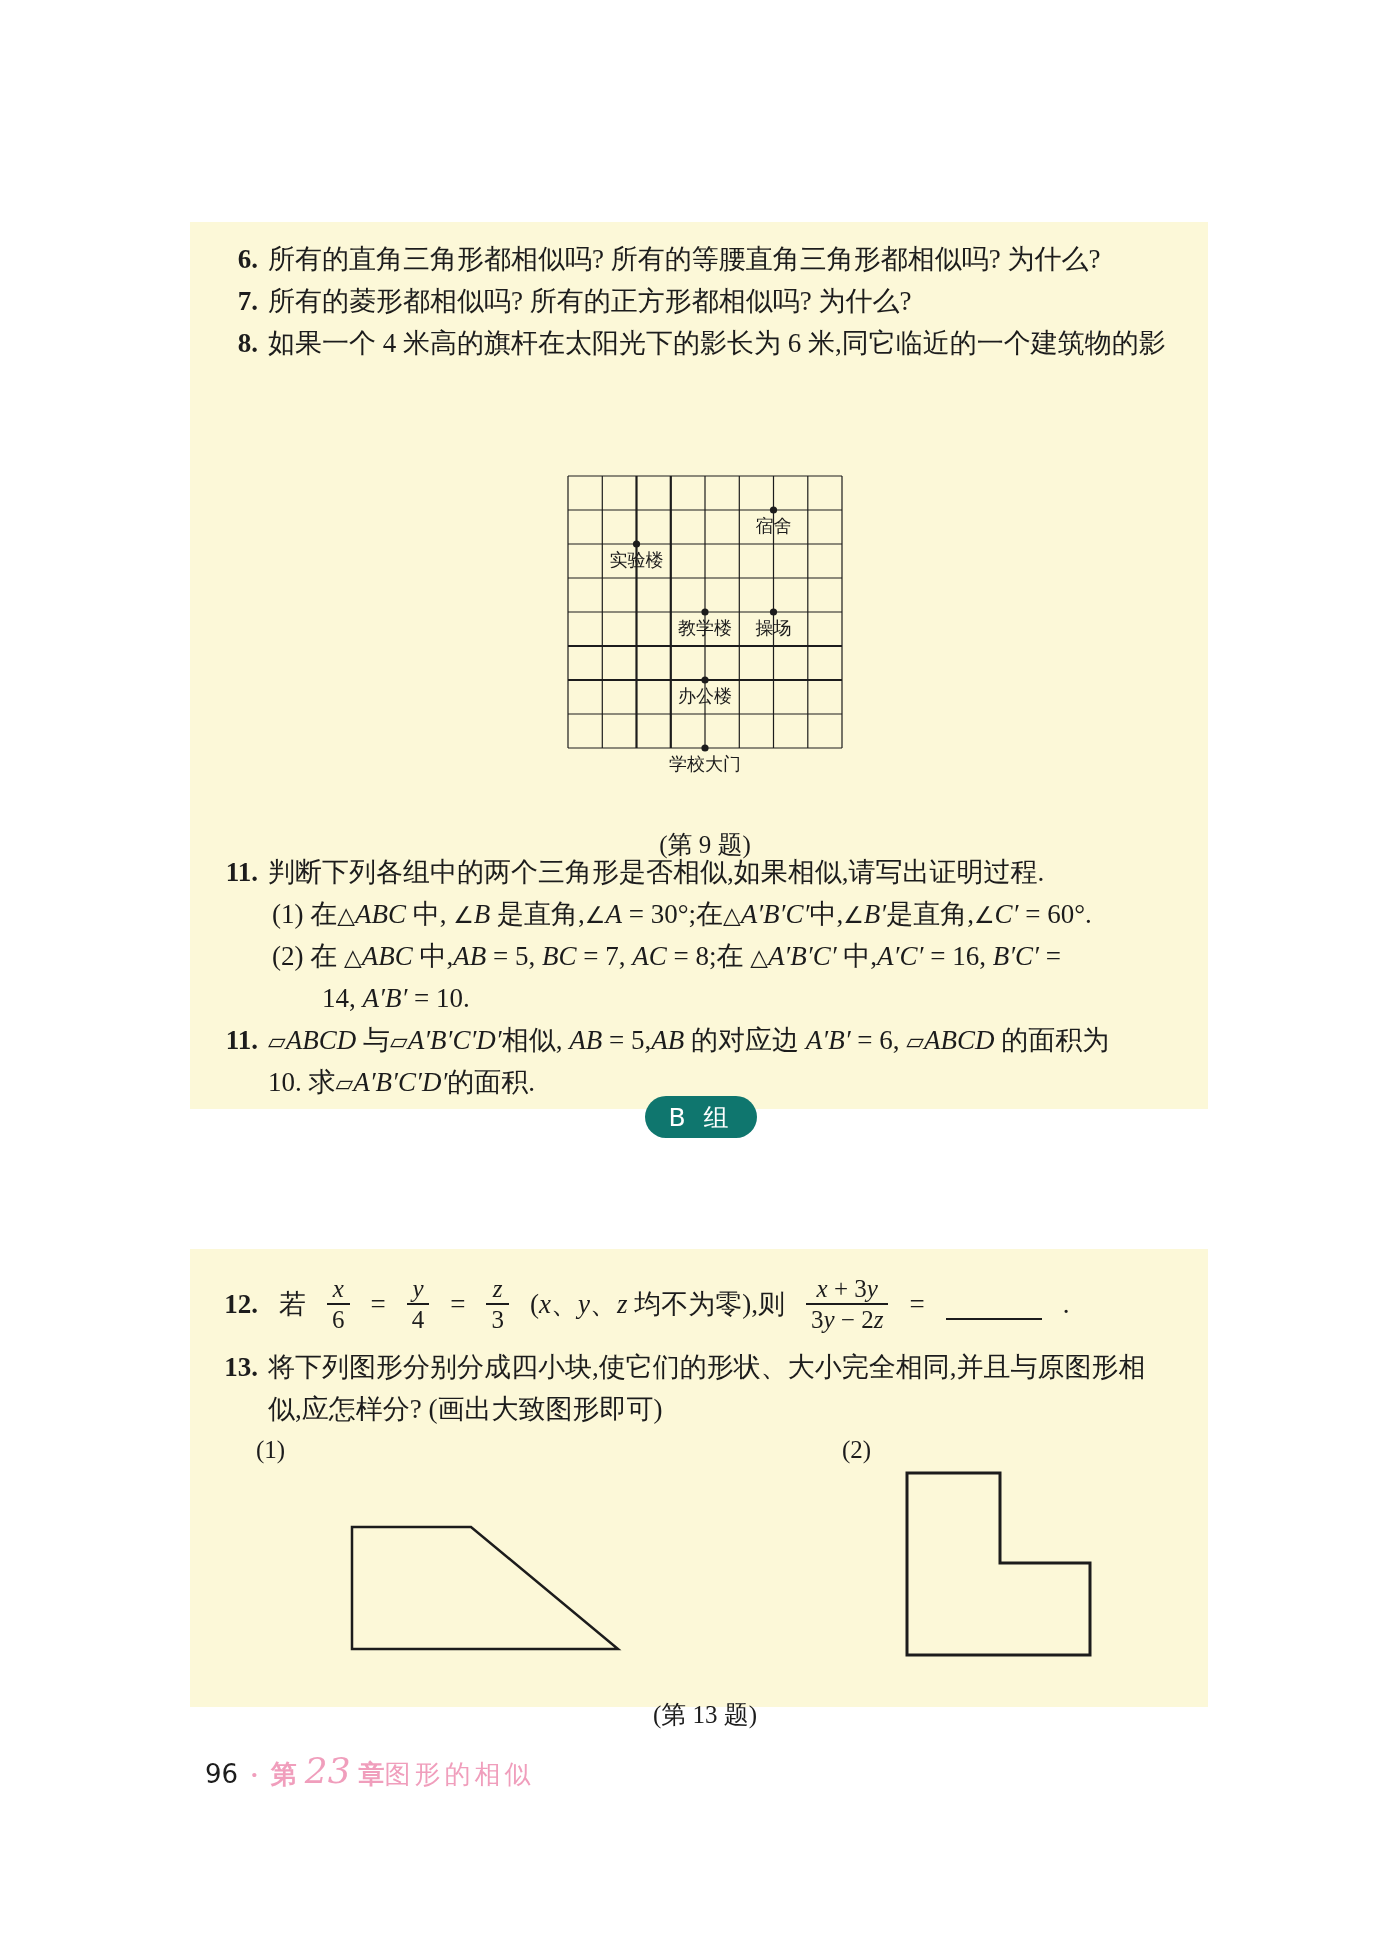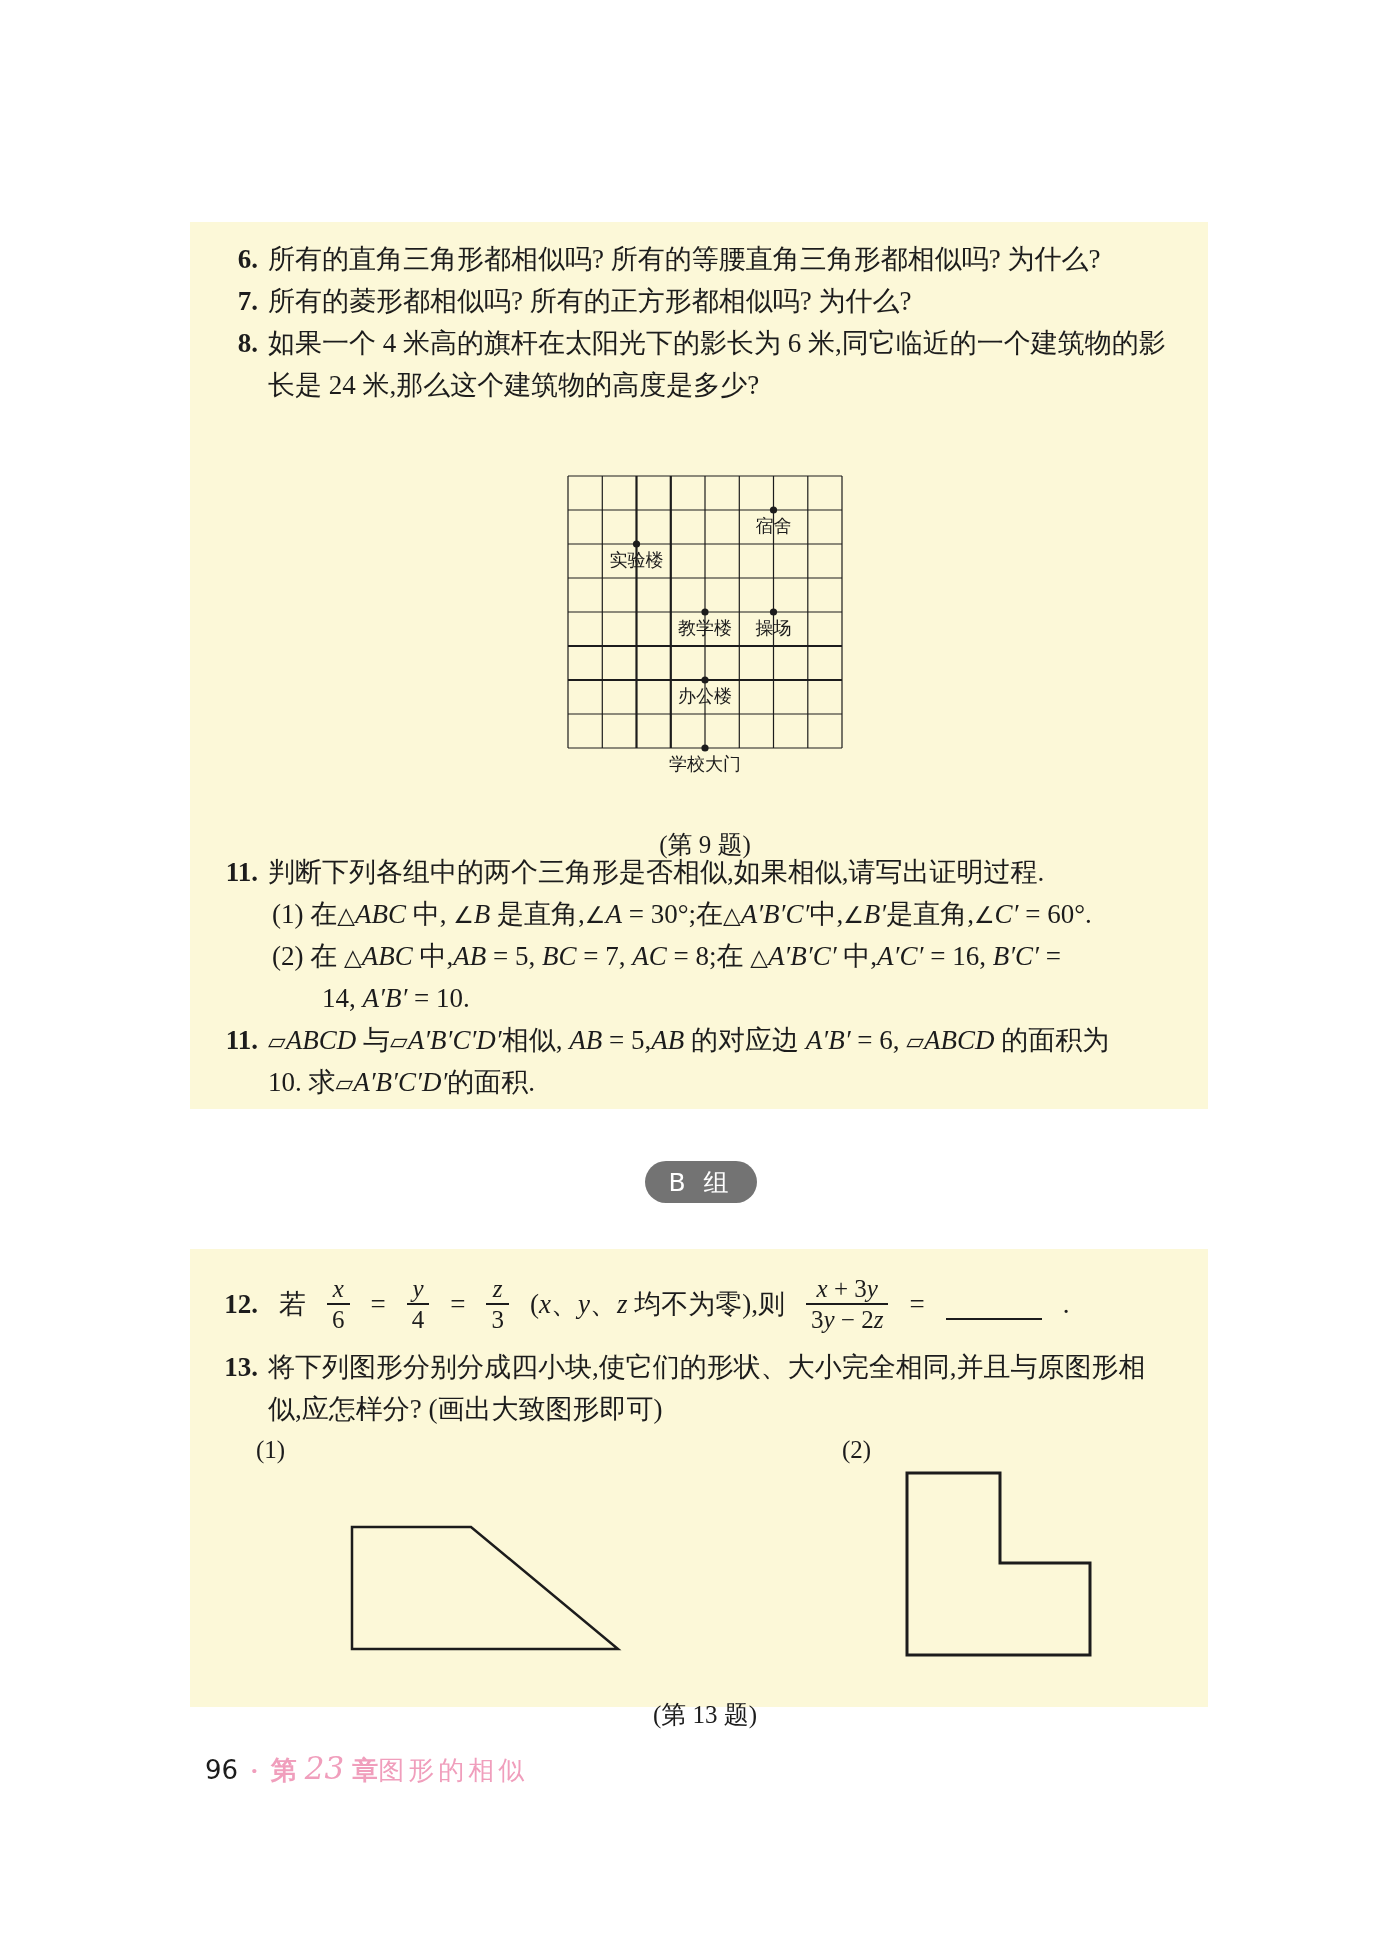--- a/index.html
+++ b/index.html
@@ -15,54 +15,51 @@
   .caption{position:absolute;left:568px;width:274px;text-align:center;font-size:25px;white-space:nowrap;margin-top:36px;}
   svg{display:block;}
   
   #p12{position:absolute;left:200px;top:1266px;height:76px;display:flex;align-items:center;gap:21px;font-size:27px;white-space:nowrap;}
   #p12 .pnum{padding-right:0;}
   .frac{display:inline-flex;flex-direction:column;align-items:center;font-size:25px;line-height:1.12;}
   .frac .fnum{padding:0 5px;}
   .frac .fden{border-top:2px solid #1c1c1c;padding:1px 5px 0 5px;}
   .blank{display:inline-block;width:96px;height:30px;border-bottom:2px solid #1c1c1c;}
   
-  #b-badge{position:absolute;left:645px;top:1161px;width:112px;height:42px;background:#737373;border-radius:21px;
+  #b-badge{position:absolute;left:645px;top:1096px;width:112px;height:42px;background:#0f766e;border-radius:21px;
            color:#ffffff;display:flex;align-items:center;justify-content:center;
            font-family:"DejaVu Sans",sans-serif;font-size:25px;letter-spacing:5px;}
   
   .fig-label{position:absolute;font-size:25px;}
   
   #footer{position:absolute;left:205px;top:1750px;display:flex;align-items:baseline;font-size:26px;}
   #footer .pageno{font-family:"DejaVu Sans","Liberation Sans",sans-serif;color:#1c1c1c;}
   #footer .dot{color:#F09EBC;margin:0 12px;font-weight:bold;}
   #footer .chap{color:#F09EBC;font-weight:bold;}
-  #footer .chapno{color:#F09EBC;font-style:italic;font-size:31px;font-weight:normal;margin:0 8px;font-family:"DejaVu Serif",serif;}
+  #footer .chapno{color:#F09EBC;font-style:italic;font-size:36px;font-weight:normal;margin:0 8px;font-family:"DejaVu Serif",serif;}
   #footer .title{color:#F09EBC;letter-spacing:4px;}
 </style>
 </head>
 <body>
 
 <div class="page">
 
   <div class="panel" id="panel-a"></div>
   <div class="panel" id="panel-b"></div>
 
   <div class="pline" style="left:200px;top:238px">
     <span class="pnum">6.</span><span>所有的直角三角形都相似吗? 所有的等腰直角三角形都相似吗? 为什么?</span>
   </div>
 
   <div class="pline" style="left:200px;top:280px">
     <span class="pnum">7.</span><span>所有的菱形都相似吗? 所有的正方形都相似吗? 为什么?</span>
   </div>
 
   <div class="pline" style="left:200px;top:322px">
     <span class="pnum">8.</span><span>如果一个 4 米高的旗杆在太阳光下的影长为 6 米,同它临近的一个建筑物的影</span>
-  </div>
-  <div class="pline" style="left:268px;top:364px">
-    <span>长是 24 米,那么这个建筑物的高度是多少?</span>
   </div>
 
 
   <svg id="fig9-svg" style="position:absolute;left:568px;top:476px;overflow:visible" width="274" height="272" viewBox="0 0 274 272">
       <line x1="0" y1="0" x2="0" y2="272" stroke="#1c1c1c" stroke-width="1.2"></line>
       <line x1="34.3" y1="0" x2="34.3" y2="272" stroke="#1c1c1c" stroke-width="1.2"></line>
       <line x1="68.5" y1="0" x2="68.5" y2="272" stroke="#1c1c1c" stroke-width="2.2"></line>
       <line x1="102.8" y1="0" x2="102.8" y2="272" stroke="#1c1c1c" stroke-width="2.2"></line>
       <line x1="137" y1="0" x2="137" y2="272" stroke="#1c1c1c" stroke-width="1.2"></line>
       <line x1="171.3" y1="0" x2="171.3" y2="272" stroke="#1c1c1c" stroke-width="1.2"></line>

